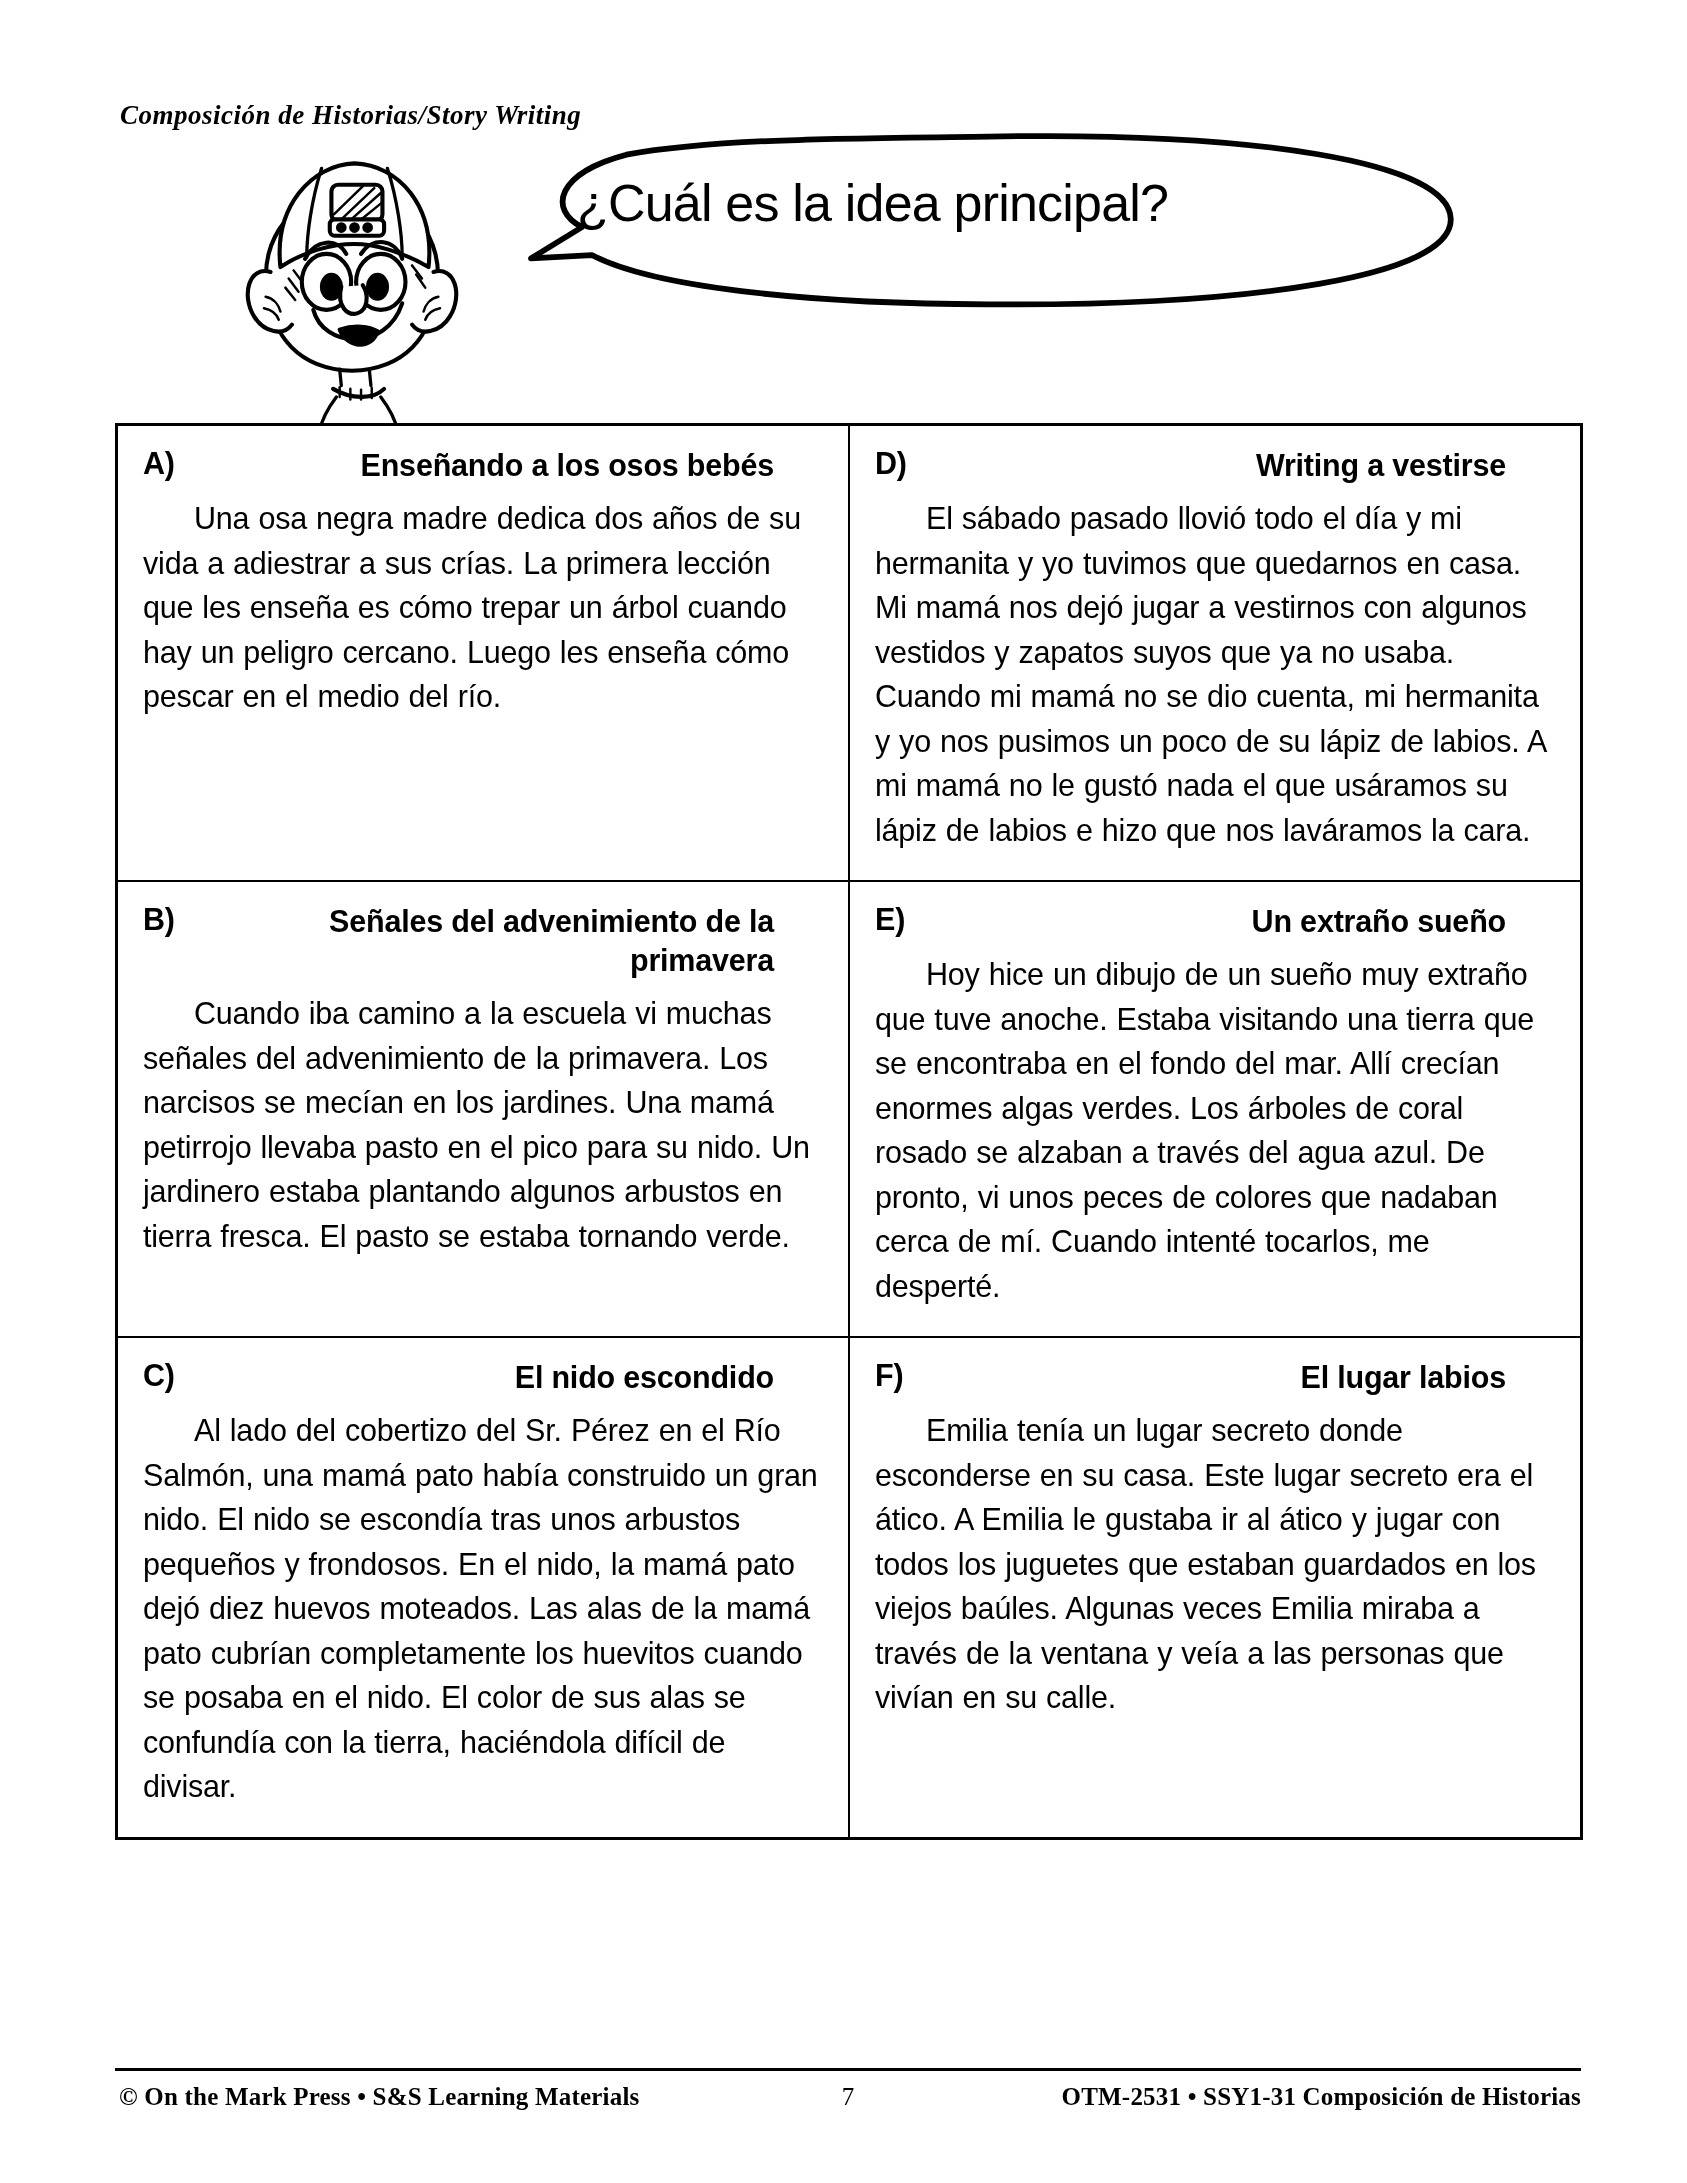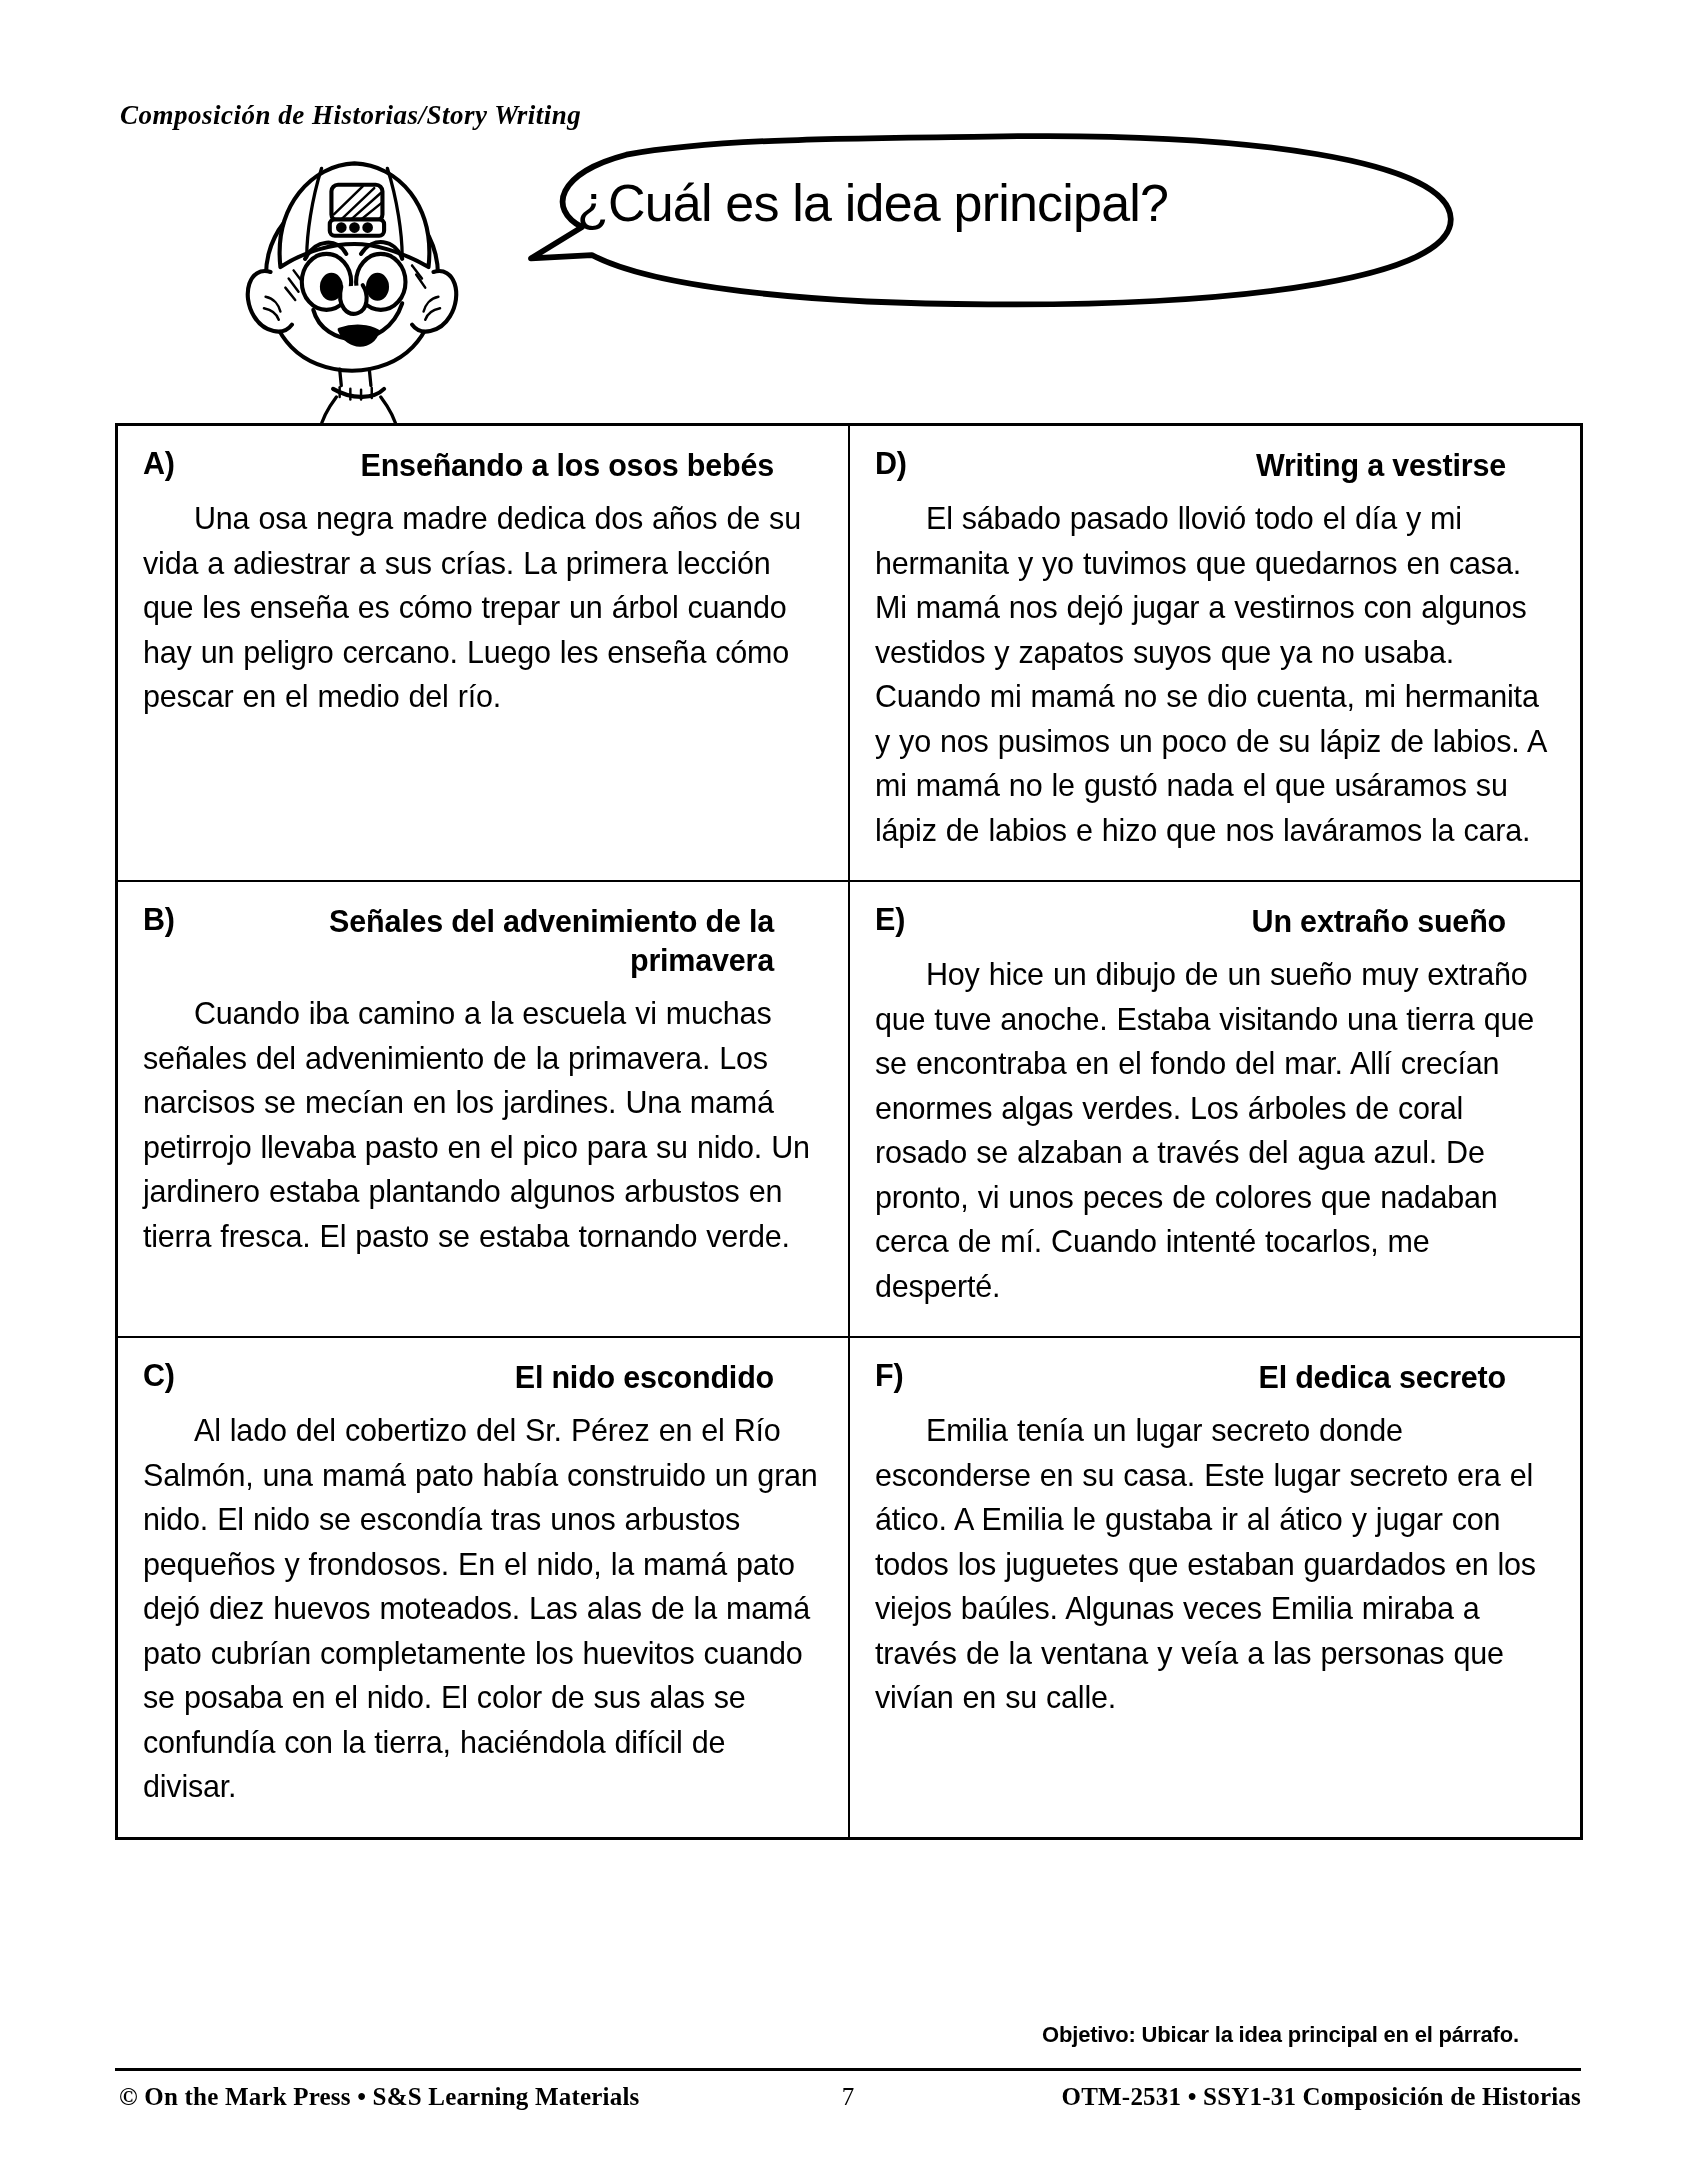--- a/index.html
+++ b/index.html
@@ -304,29 +304,28 @@
       <div class="cell">
         <div class="cell-head">
           <span class="cell-letter">C)</span>
           <span class="cell-title">El nido escondido</span>
         </div>
         <div class="cell-body">Al lado del cobertizo del Sr. Pérez en el Río Salmón, una mamá pato había construido un gran nido.  El nido se escondía tras unos arbustos pequeños y frondosos.  En el nido, la mamá pato dejó diez huevos moteados.  Las alas de la mamá pato cubrían completamente los huevitos cuando se posaba en el nido.  El color de sus alas se confundía con la tierra, haciéndola difícil de divisar.</div>
       </div>
       <div class="cell">
         <div class="cell-head">
           <span class="cell-letter">F)</span>
-          <span class="cell-title">El dedica secreto</span>
+          <span class="cell-title">El lugar labios</span>
         </div>
         <div class="cell-body">Emilia tenía un lugar secreto donde esconderse en su casa.  Este lugar secreto era el ático.  A Emilia le gustaba ir al ático y jugar con todos los juguetes que estaban guardados en los viejos baúles.  Algunas veces Emilia miraba a través de la ventana y veía a las personas que vivían en su calle.</div>
       </div>
     </div>
 
   </div>
 
-  <div class="objective">Objetivo: Ubicar la idea principal en el párrafo.</div>
   <div class="footer-rule"></div>
   <div class="footer">
     <span class="footer-left">© On the Mark Press • S&amp;S Learning Materials</span>
     <span class="footer-page">7</span>
     <span class="footer-right">OTM-2531 • SSY1-31 Composición de Historias</span>
   </div>
 
 </div>
 
 

